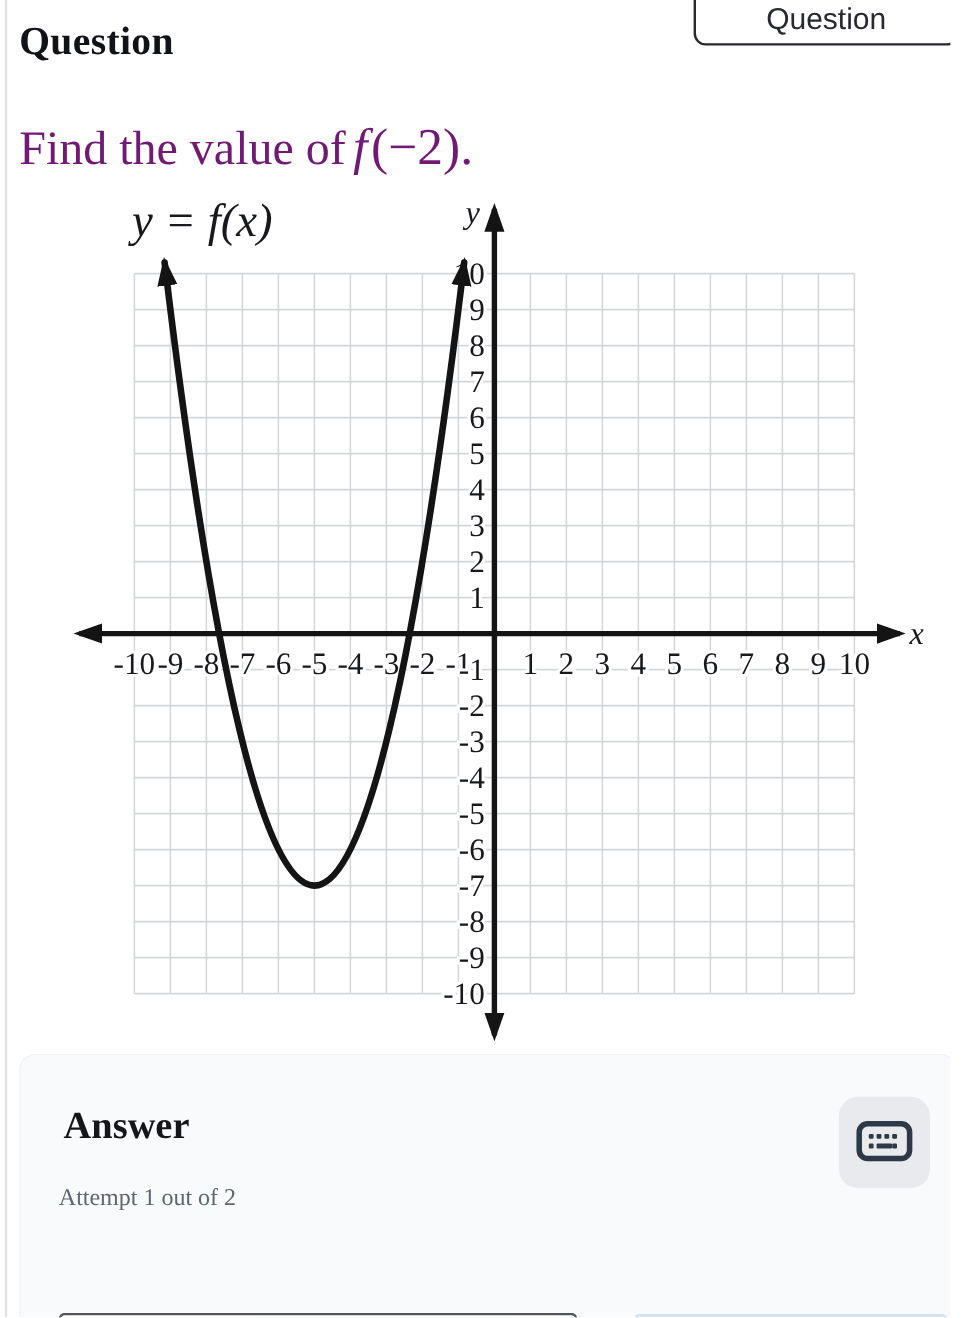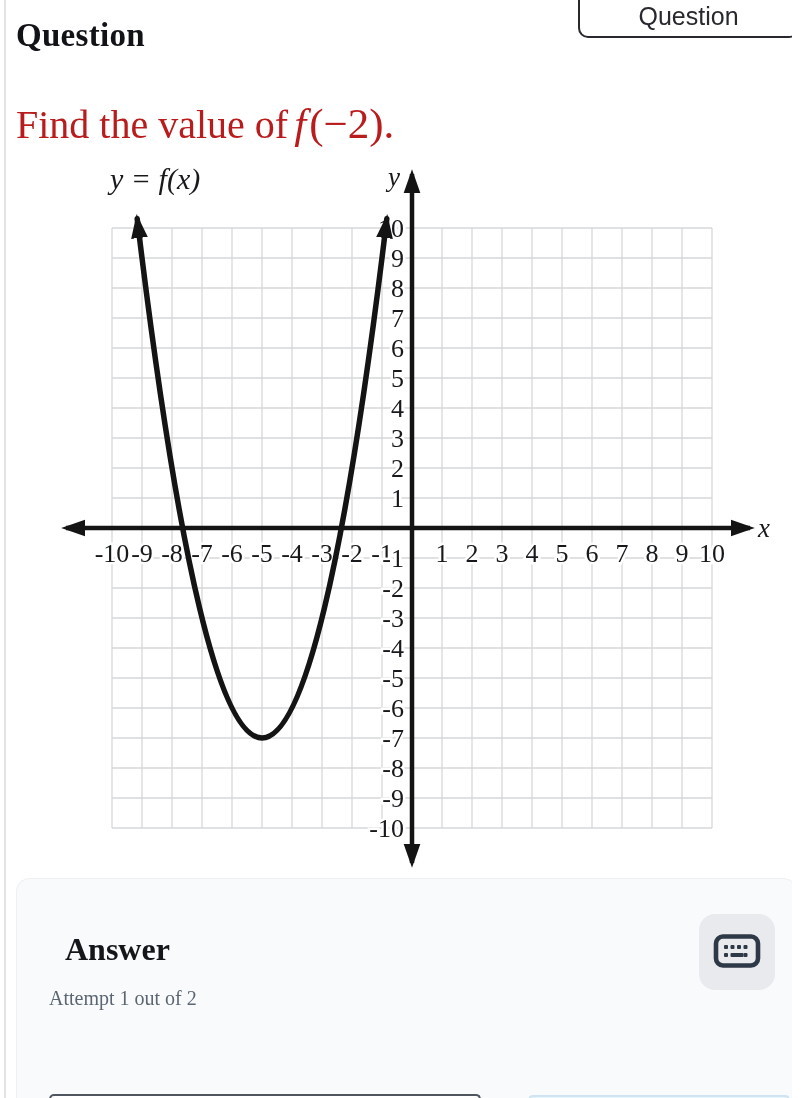--- a/index.html
+++ b/index.html
@@ -9,33 +9,33 @@
 
   
   .q-title{position:absolute;left:16px;top:-6px;font-size:33px;line-height:38px;font-weight:bold;
            letter-spacing:.3px;color:#111317;}
   .examples-btn{position:absolute;left:578px;top:-16px;width:221px;height:54px;box-sizing:border-box;
            background:#ffffff;border:2.5px solid #27292e;border-radius:10px;
            font-family:"Liberation Sans",sans-serif;font-size:25px;color:#27292e;
            display:flex;align-items:center;justify-content:center;padding-top:12px;cursor:pointer;}
 
   
-  .question-line{position:absolute;left:16px;top:96px;font-size:40px;line-height:56px;color:#b91c1c;white-space:nowrap;text-align:right;}
+  .question-line{position:absolute;left:16px;top:96px;font-size:40px;line-height:56px;color:#701a75;white-space:nowrap;text-align:right;}
   .q-math{font-size:43px;}
   .q-f{font-style:italic;padding:0 3px 0 6px;}
 
   
-  .graph-label{position:absolute;left:110px;top:162px;font-size:30px;font-style:italic;color:#17191c;}
+  .graph-label{position:absolute;left:110px;top:162px;font-size:39px;font-style:italic;color:#17191c;}
   .graph-svg{position:absolute;left:56px;top:160px;}
 
   
   .answer-card{position:absolute;left:16px;top:878px;width:781px;height:220px;box-sizing:border-box;
            background:#f9fafb;border:1px solid #eef0f3;border-bottom:none;border-radius:14px 14px 0 0;}
   .right-strip{position:absolute;left:797px;top:876px;width:9px;height:222px;background:#e9ecef;}
-  .answer-title{position:absolute;left:32px;top:36px;font-size:32px;font-weight:bold;color:#141619;margin:16px;}
+  .answer-title{position:absolute;left:32px;top:36px;font-size:32px;font-weight:bold;color:#141619;margin:4px;}
   .kbd-btn{position:absolute;left:682px;top:35px;width:76px;height:76px;border:none;border-radius:16px;
            background:#e8eaed;display:flex;align-items:center;justify-content:center;cursor:pointer;}
   .attempt-text{position:absolute;left:32px;top:108px;font-size:20px;color:#5c6672;}
 
   
   .answer-input-top{position:absolute;left:32px;top:215px;width:432px;height:8px;box-sizing:border-box;
            background:#ffffff;border:2px solid #50565f;border-bottom:none;border-radius:5px 5px 0 0;}
   .submit-btn-top{position:absolute;left:511px;top:216px;width:262px;height:8px;box-sizing:border-box;
            background:#eaf4fb;border:2px solid #cfe4f2;border-bottom:none;border-radius:5px 5px 0 0;}
 </style>

